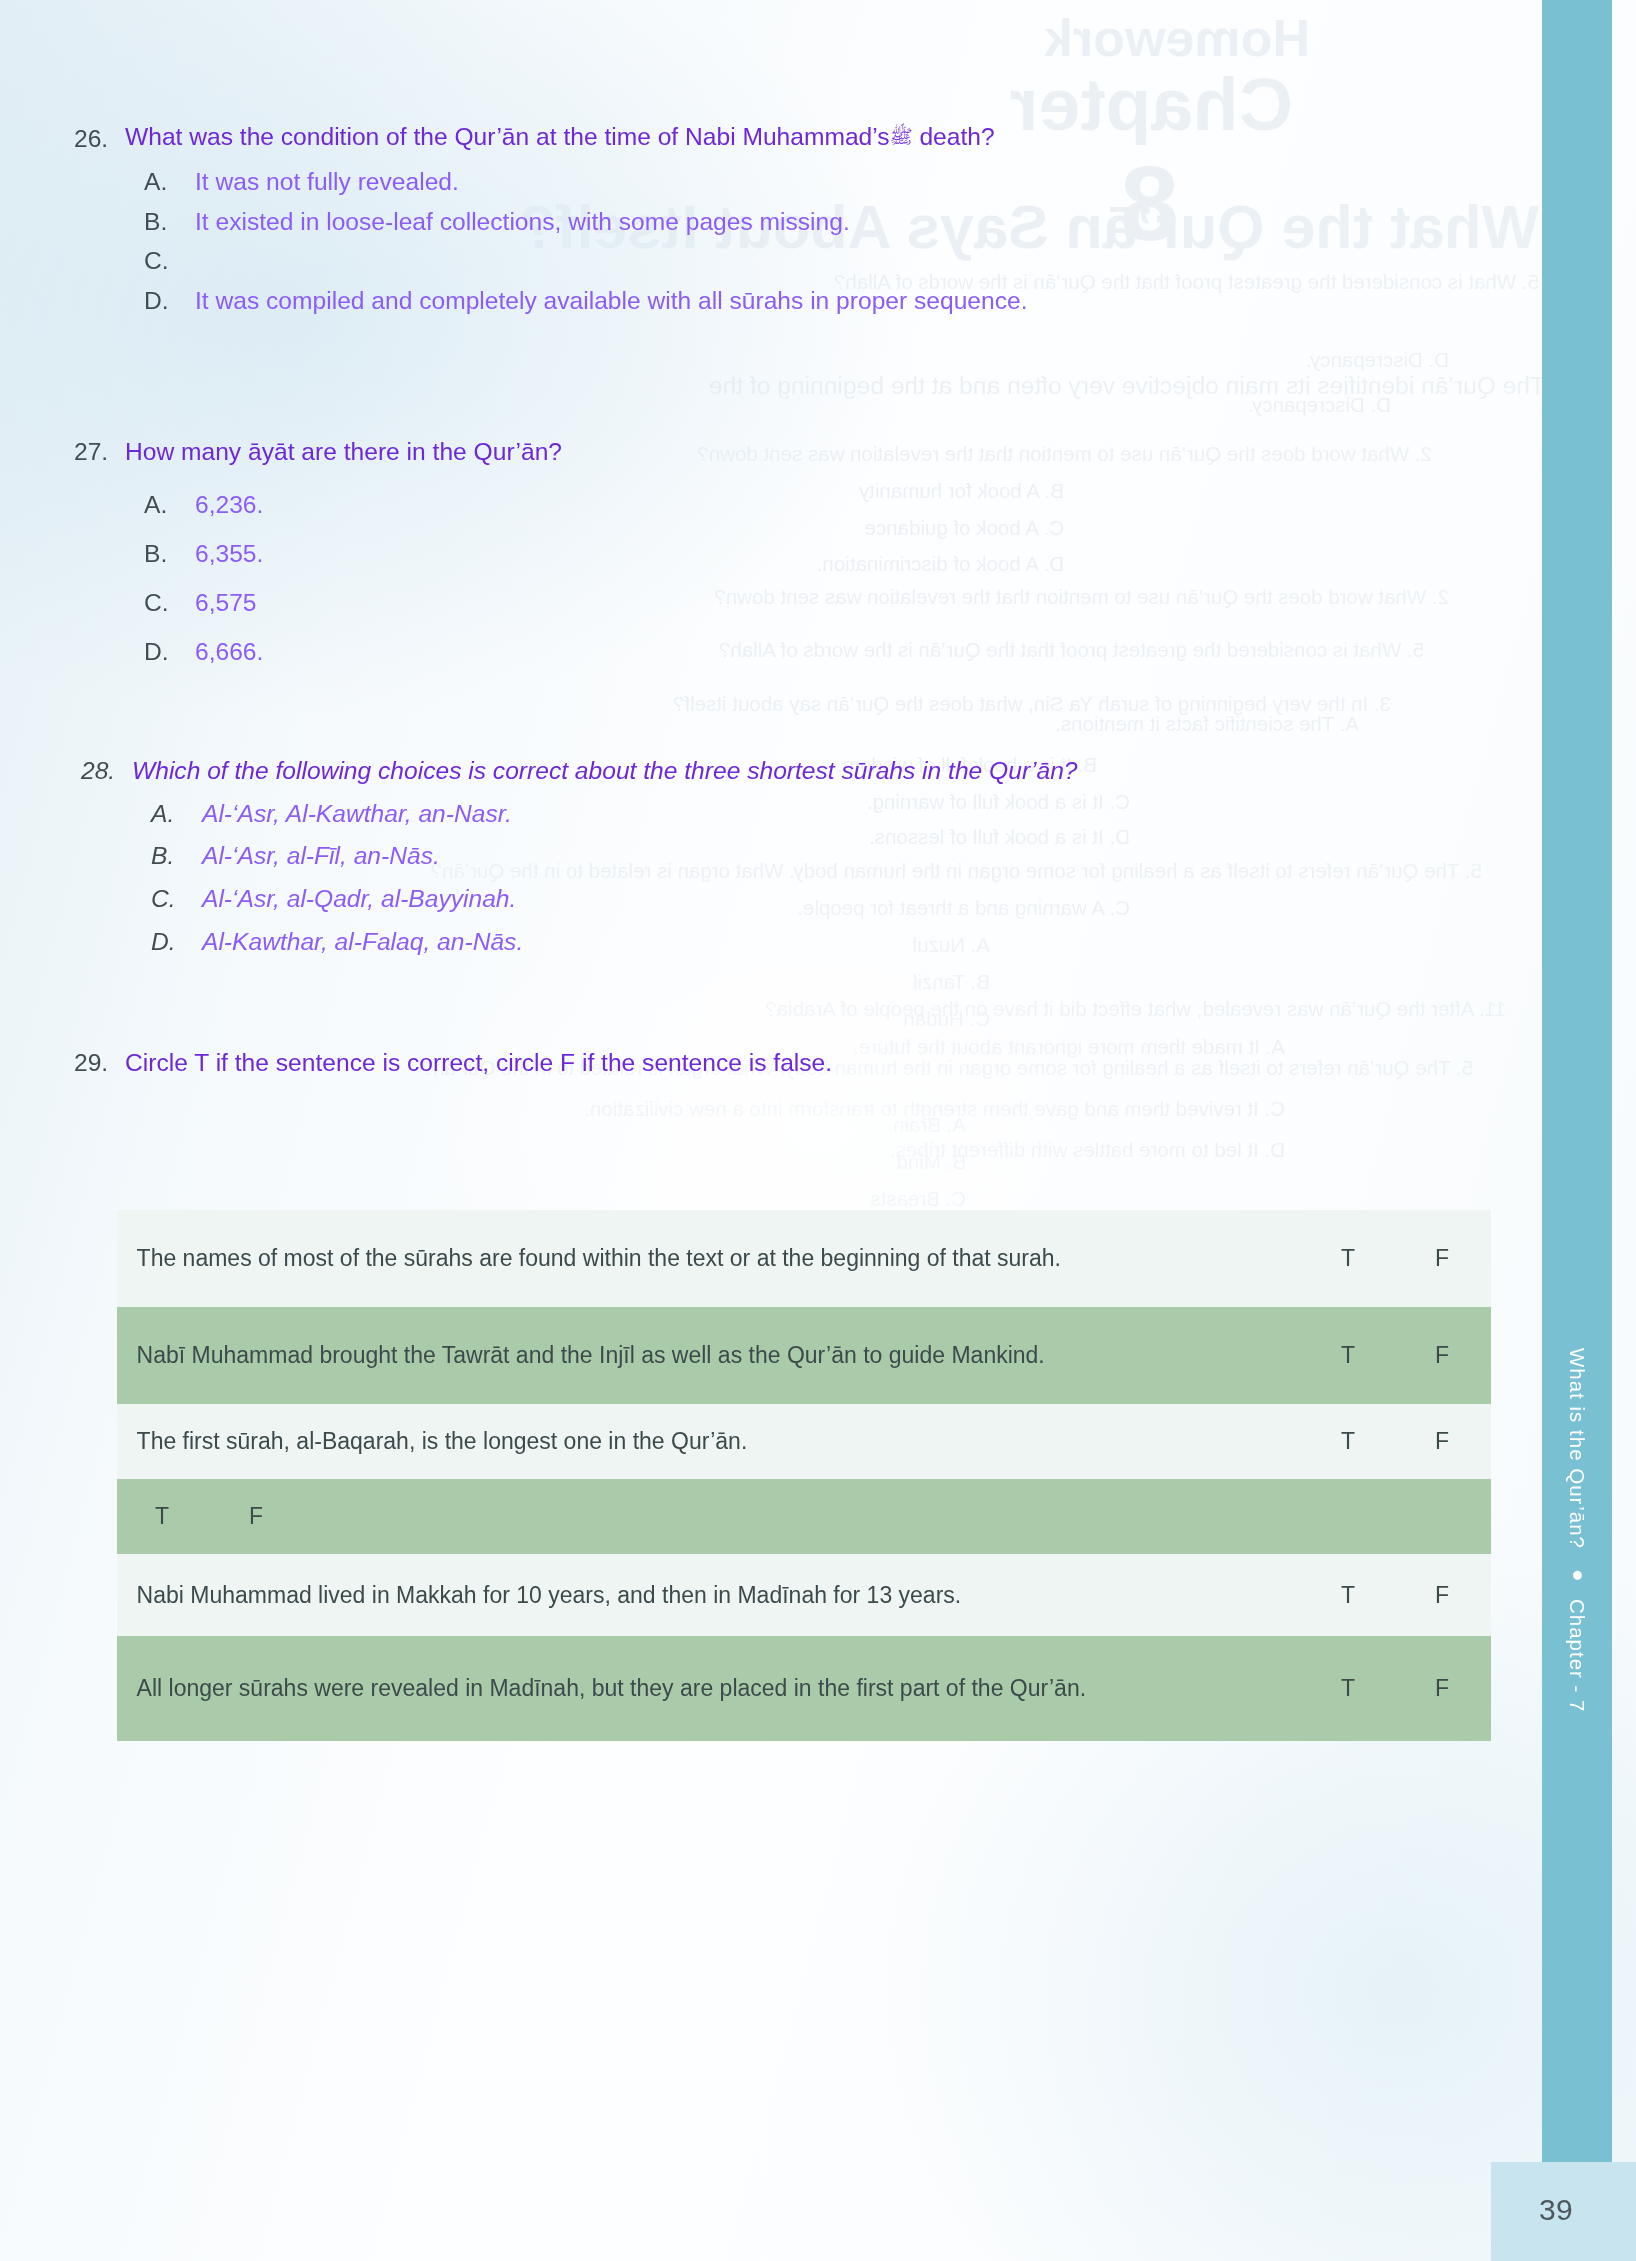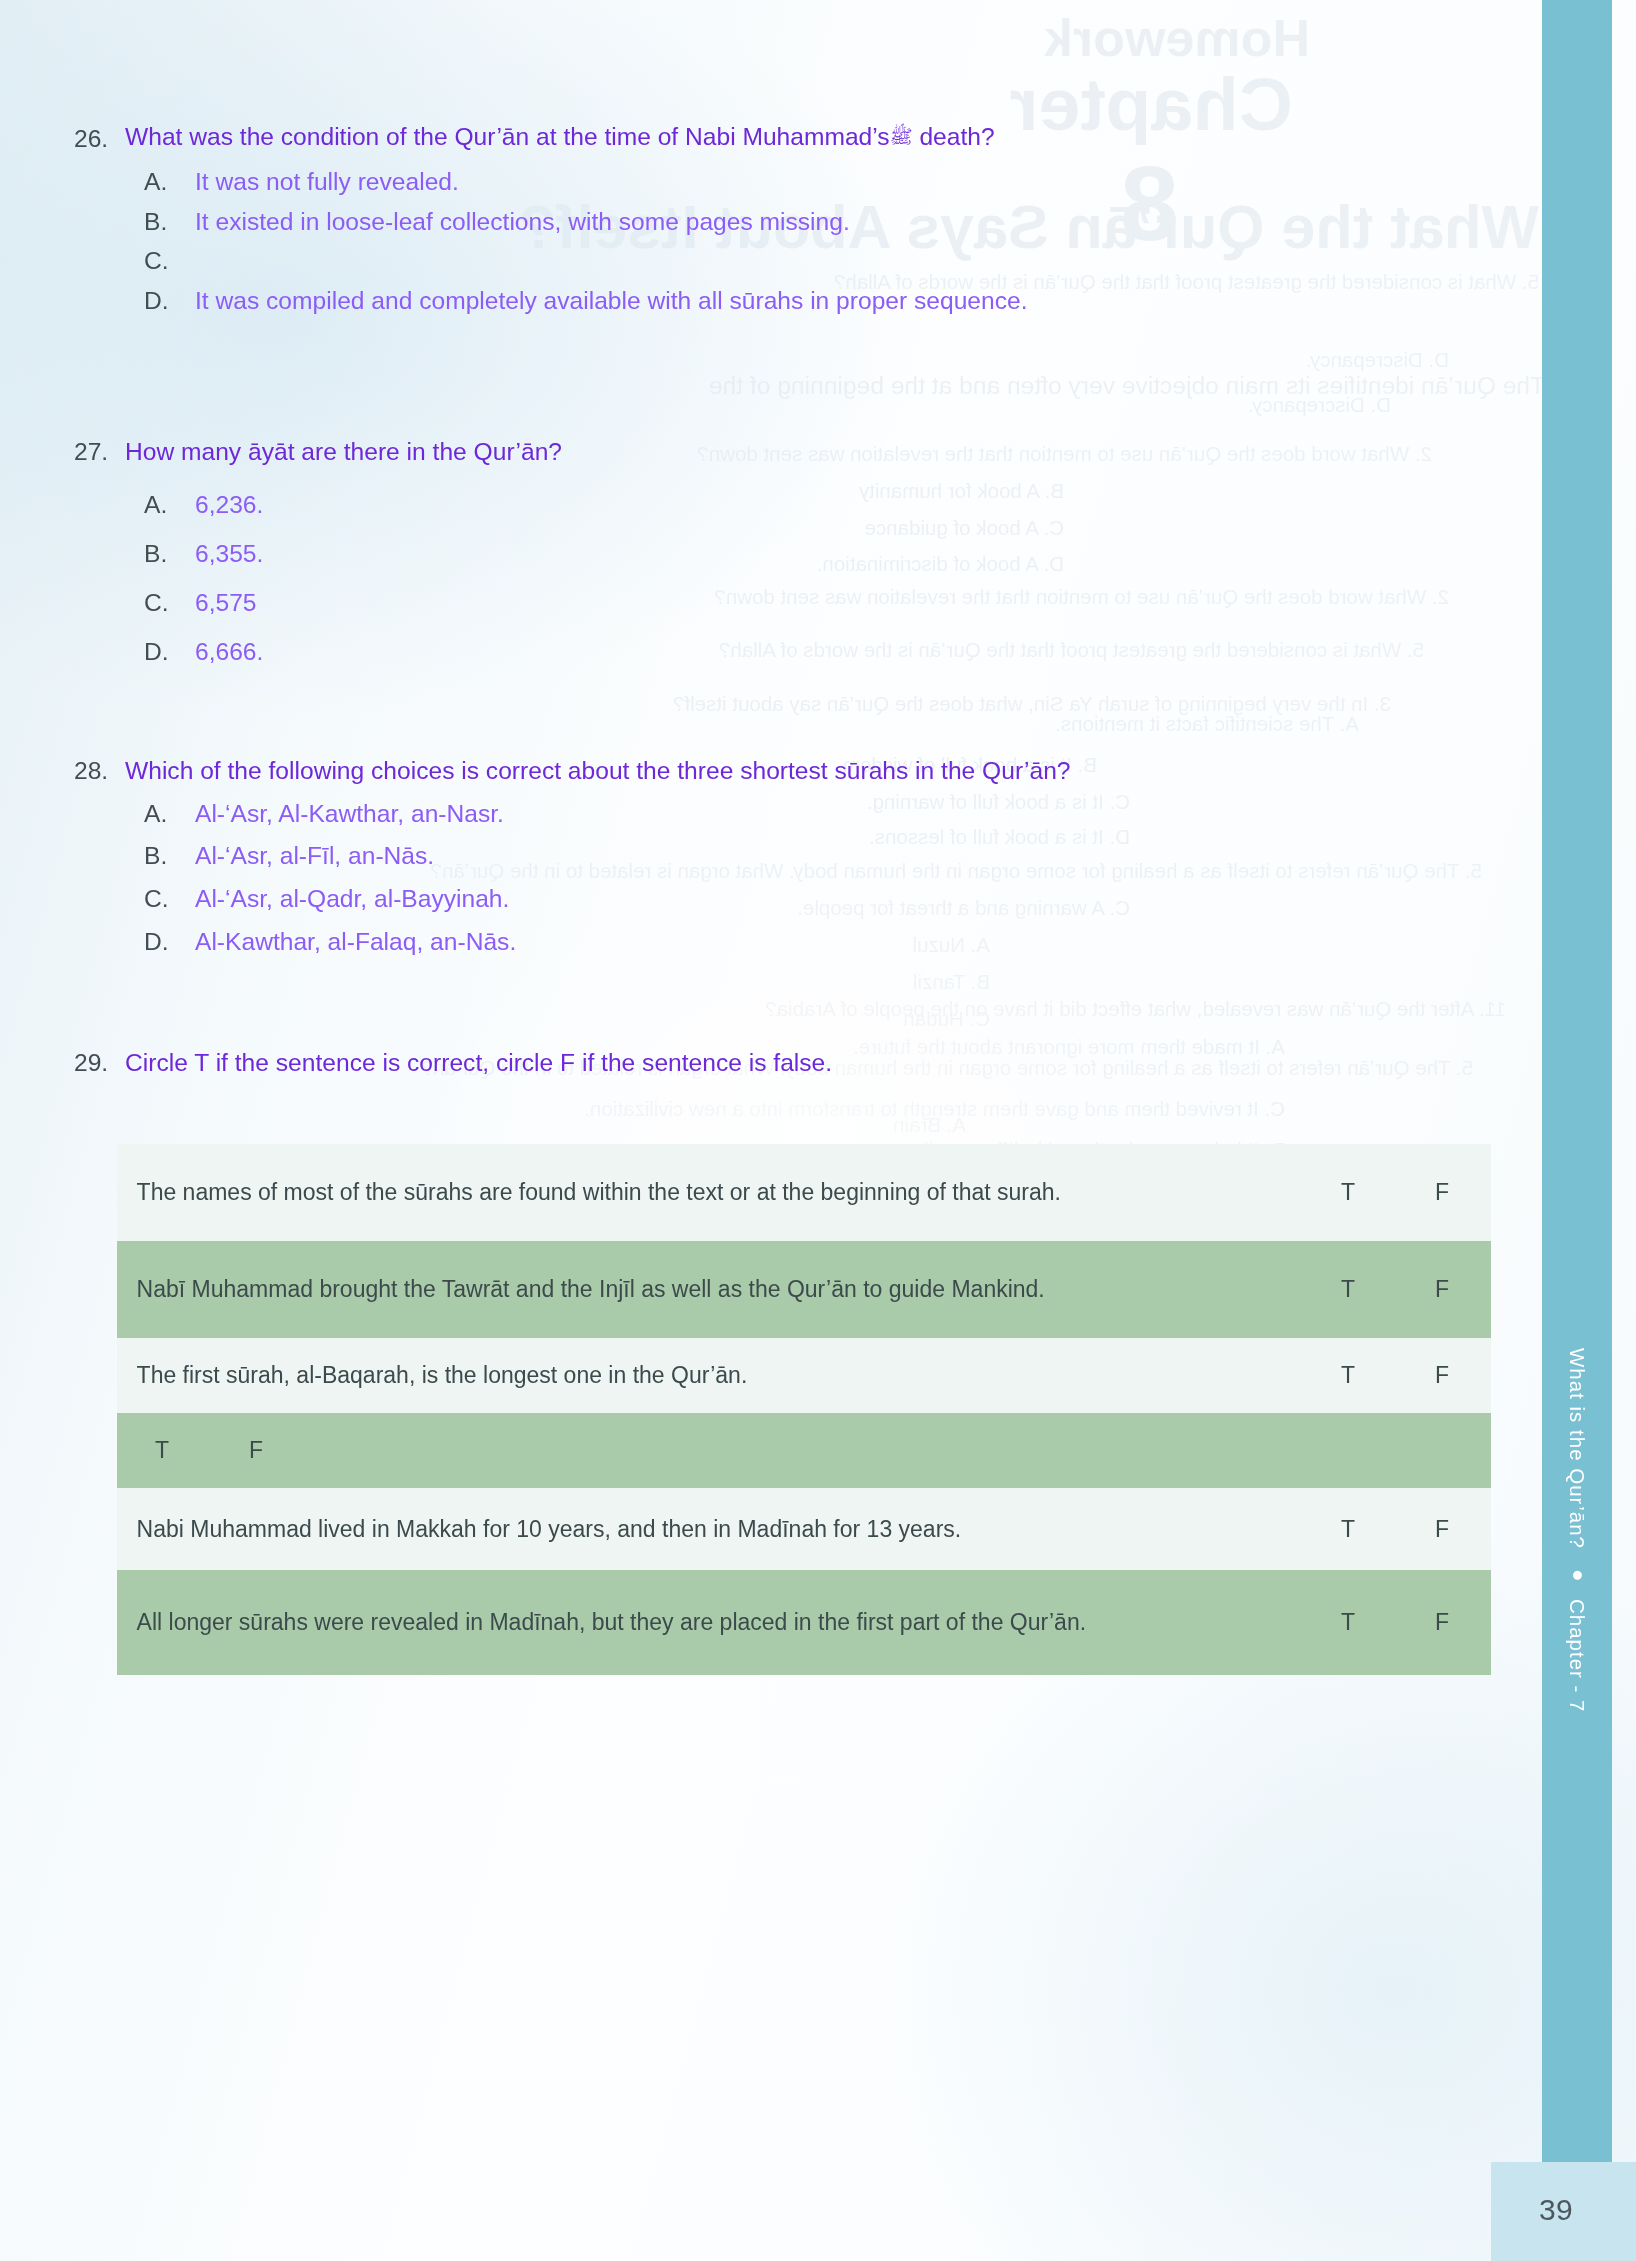--- a/index.html
+++ b/index.html
@@ -152,21 +152,21 @@
   .opt-text {
     font-size: 24.6px;
     color: #8b5cf6;
     white-space: nowrap;
   }
 
   
   .tf-table {
     position: absolute;
     left: 117px;
-    top: 1144px;
+    top: 1210px;
     width: 1374px;
     border-collapse: collapse;
   }
   .tf-row { }
   .tf-row.alt  > div { background: #eef5f3; }
   .tf-row.main > div { background: #a9cba9; }
   .tf-cells {
     display: flex;
     align-items: center;
     min-height: 67px;
@@ -278,21 +278,21 @@
           <span class="opt-letter">C.</span>
           <span class="opt-text">6,575</span>
         </div>
         <div class="opt" style="margin-top:21px;">
           <span class="opt-letter">D.</span>
           <span class="opt-text">6,666.</span>
         </div>
       </div>
     </div>
 
-    <div class="q-block" style="left:74px; top:757px;">
+    <div class="q-block" style="left:81px; top:757px;font-style:italic;">
       <div class="q-head">
         <span class="q-num">28.</span>
         <span class="q-text">Which of the following choices is correct about the three shortest sūrahs in the Qur’ān?</span>
       </div>
       <div class="opts" style="margin-top:13px;">
         <div class="opt" style="margin-top:14.7px;">
           <span class="opt-letter">A.</span>
           <span class="opt-text">Al-‘Asr, Al-Kawthar, an-Nasr.</span>
         </div>
         <div class="opt" style="margin-top:14.7px;">

